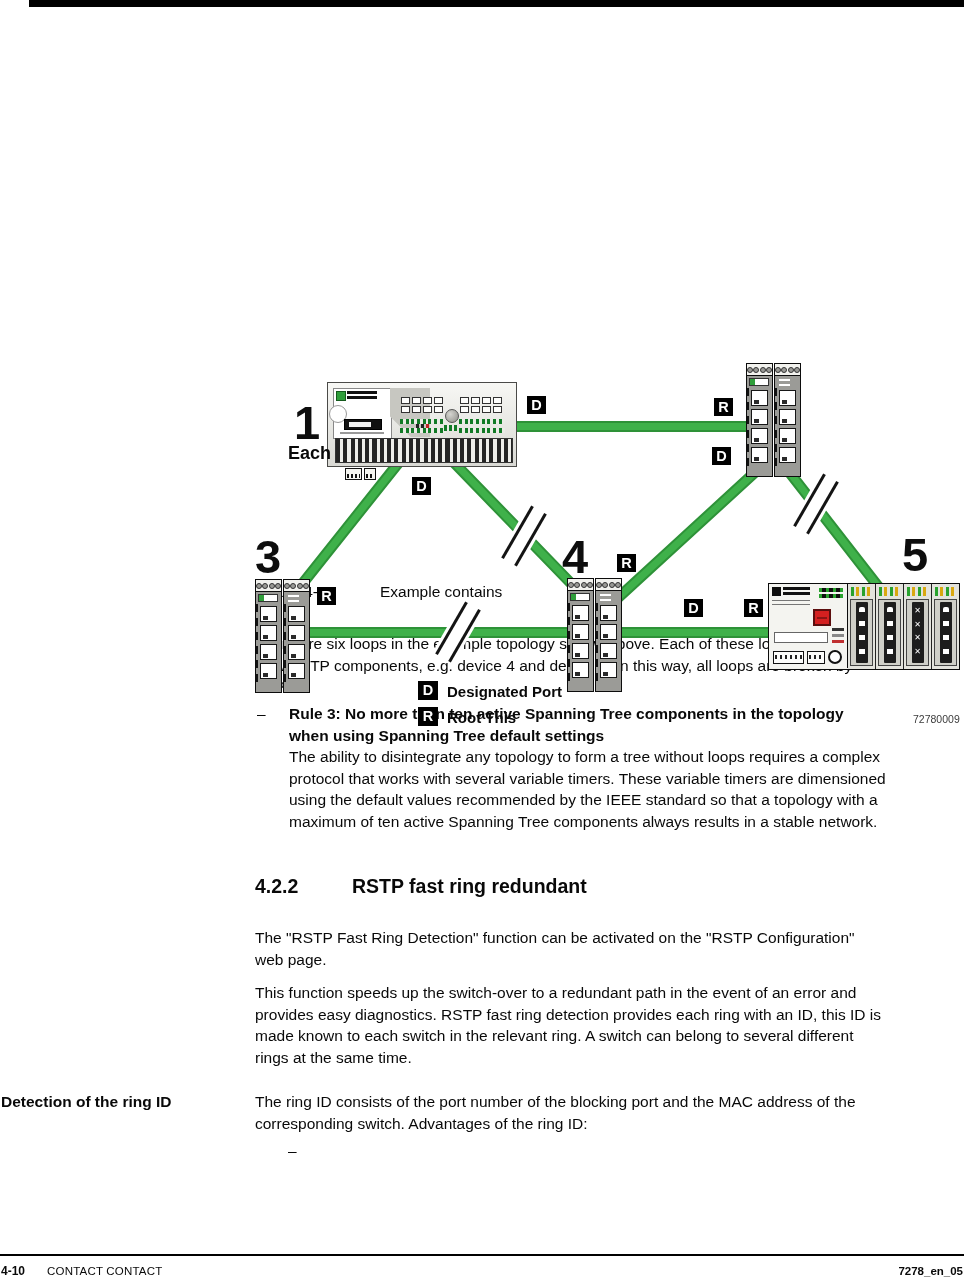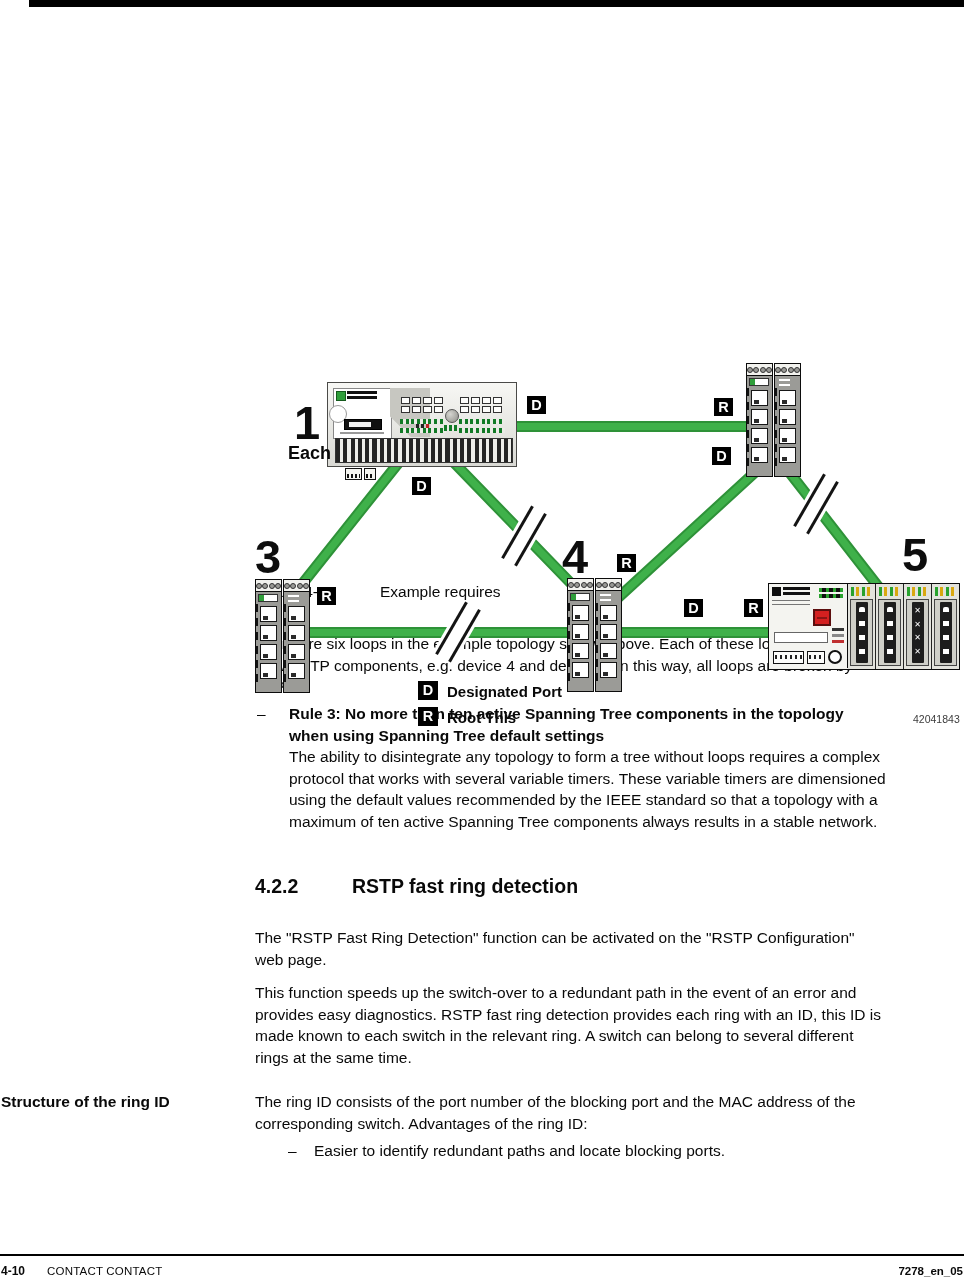--- a/index.html
+++ b/index.html
@@ -341,54 +341,53 @@
     <div class="plabel" style="left:317px; top:417px;">R</div>
     <div class="plabel" style="left:617px; top:384px;">R</div>
     <div class="plabel" style="left:684px; top:429px;">D</div>
     <div class="plabel" style="left:744px; top:429px;">R</div>
 
     <div class="plabel" style="left:418px; top:511px; width:20px; height:19px; line-height:19px;">D</div>
     <div class="legend-label" style="left:447px; top:512px;">Designated Port</div>
     <div class="plabel" style="left:418px; top:537px; width:20px; height:19px; line-height:19px;">R</div>
     <div class="legend-label" style="left:447px; top:538px;">Root This</div>
 
-    <div class="fignum" style="left:913px; top:543px;">42041843</div>
+    <div class="fignum" style="left:913px; top:543px;">72780009</div>
   </div>
 
   <div class="t" style="left:256px; top:581px;">Figure 4-8</div>
-  <div class="t" style="left:380px; top:581px;">Example requires</div>
+  <div class="t" style="left:380px; top:581px;">Example contains</div>
 
   <div class="t" style="left:255px; top:633px; width:720px;">There are six loops in the example topology shown above. Each of these loops contains
 active STP components, e.g. device 4 and device 2. In this way, all loops are broken by
 STP.</div>
 
   <div class="t" style="left:257px; top:703px;">–</div>
   <div class="t b" style="left:289px; top:703px; width:690px;">Rule 3: No more than ten active Spanning Tree components in the topology
 when using Spanning Tree default settings</div>
   <div class="t" style="left:289px; top:746px; width:690px;">The ability to disintegrate any topology to form a tree without loops requires a complex
 protocol that works with several variable timers. These variable timers are dimensioned
 using the default values recommended by the IEEE standard so that a topology with a
 maximum of ten active Spanning Tree components always results in a stable network.</div>
 
   <div class="t b" style="left:255px; top:876px; font-size:19.5px;">4.2.2</div>
-  <div class="t b" style="left:352px; top:876px; font-size:19.5px;">RSTP fast ring detection</div>
+  <div class="t b" style="left:352px; top:876px; font-size:19.5px;">RSTP fast ring redundant</div>
 
   <div class="t" style="left:255px; top:927px; width:720px;">The "RSTP Fast Ring Detection" function can be activated on the "RSTP Configuration"
 web page.</div>
   <div class="t" style="left:255px; top:982px; width:720px;">This function speeds up the switch-over to a redundant path in the event of an error and
 provides easy diagnostics. RSTP fast ring detection provides each ring with an ID, this ID is
 made known to each switch in the relevant ring. A switch can belong to several different
 rings at the same time.</div>
 
-  <div class="t b" style="left:1px; top:1091px;">Structure of the ring ID</div>
+  <div class="t b" style="left:1px; top:1091px;">Detection of the ring ID</div>
   <div class="t" style="left:255px; top:1091px; width:720px;">The ring ID consists of the port number of the blocking port and the MAC address of the
 corresponding switch. Advantages of the ring ID:</div>
 
   <div class="t" style="left:288px; top:1140px;">–</div>
-  <div class="t" style="left:314px; top:1140px; width:650px;">Easier to identify redundant paths and locate blocking ports.</div>
 
   <div class="footrule"></div>
   <div class="footer">
     <span class="fpage">4-10</span>
     <span class="fcompany">CONTACT CONTACT</span>
     <span class="fdoc">7278_en_05</span>
   </div>
 
 </div>
 

